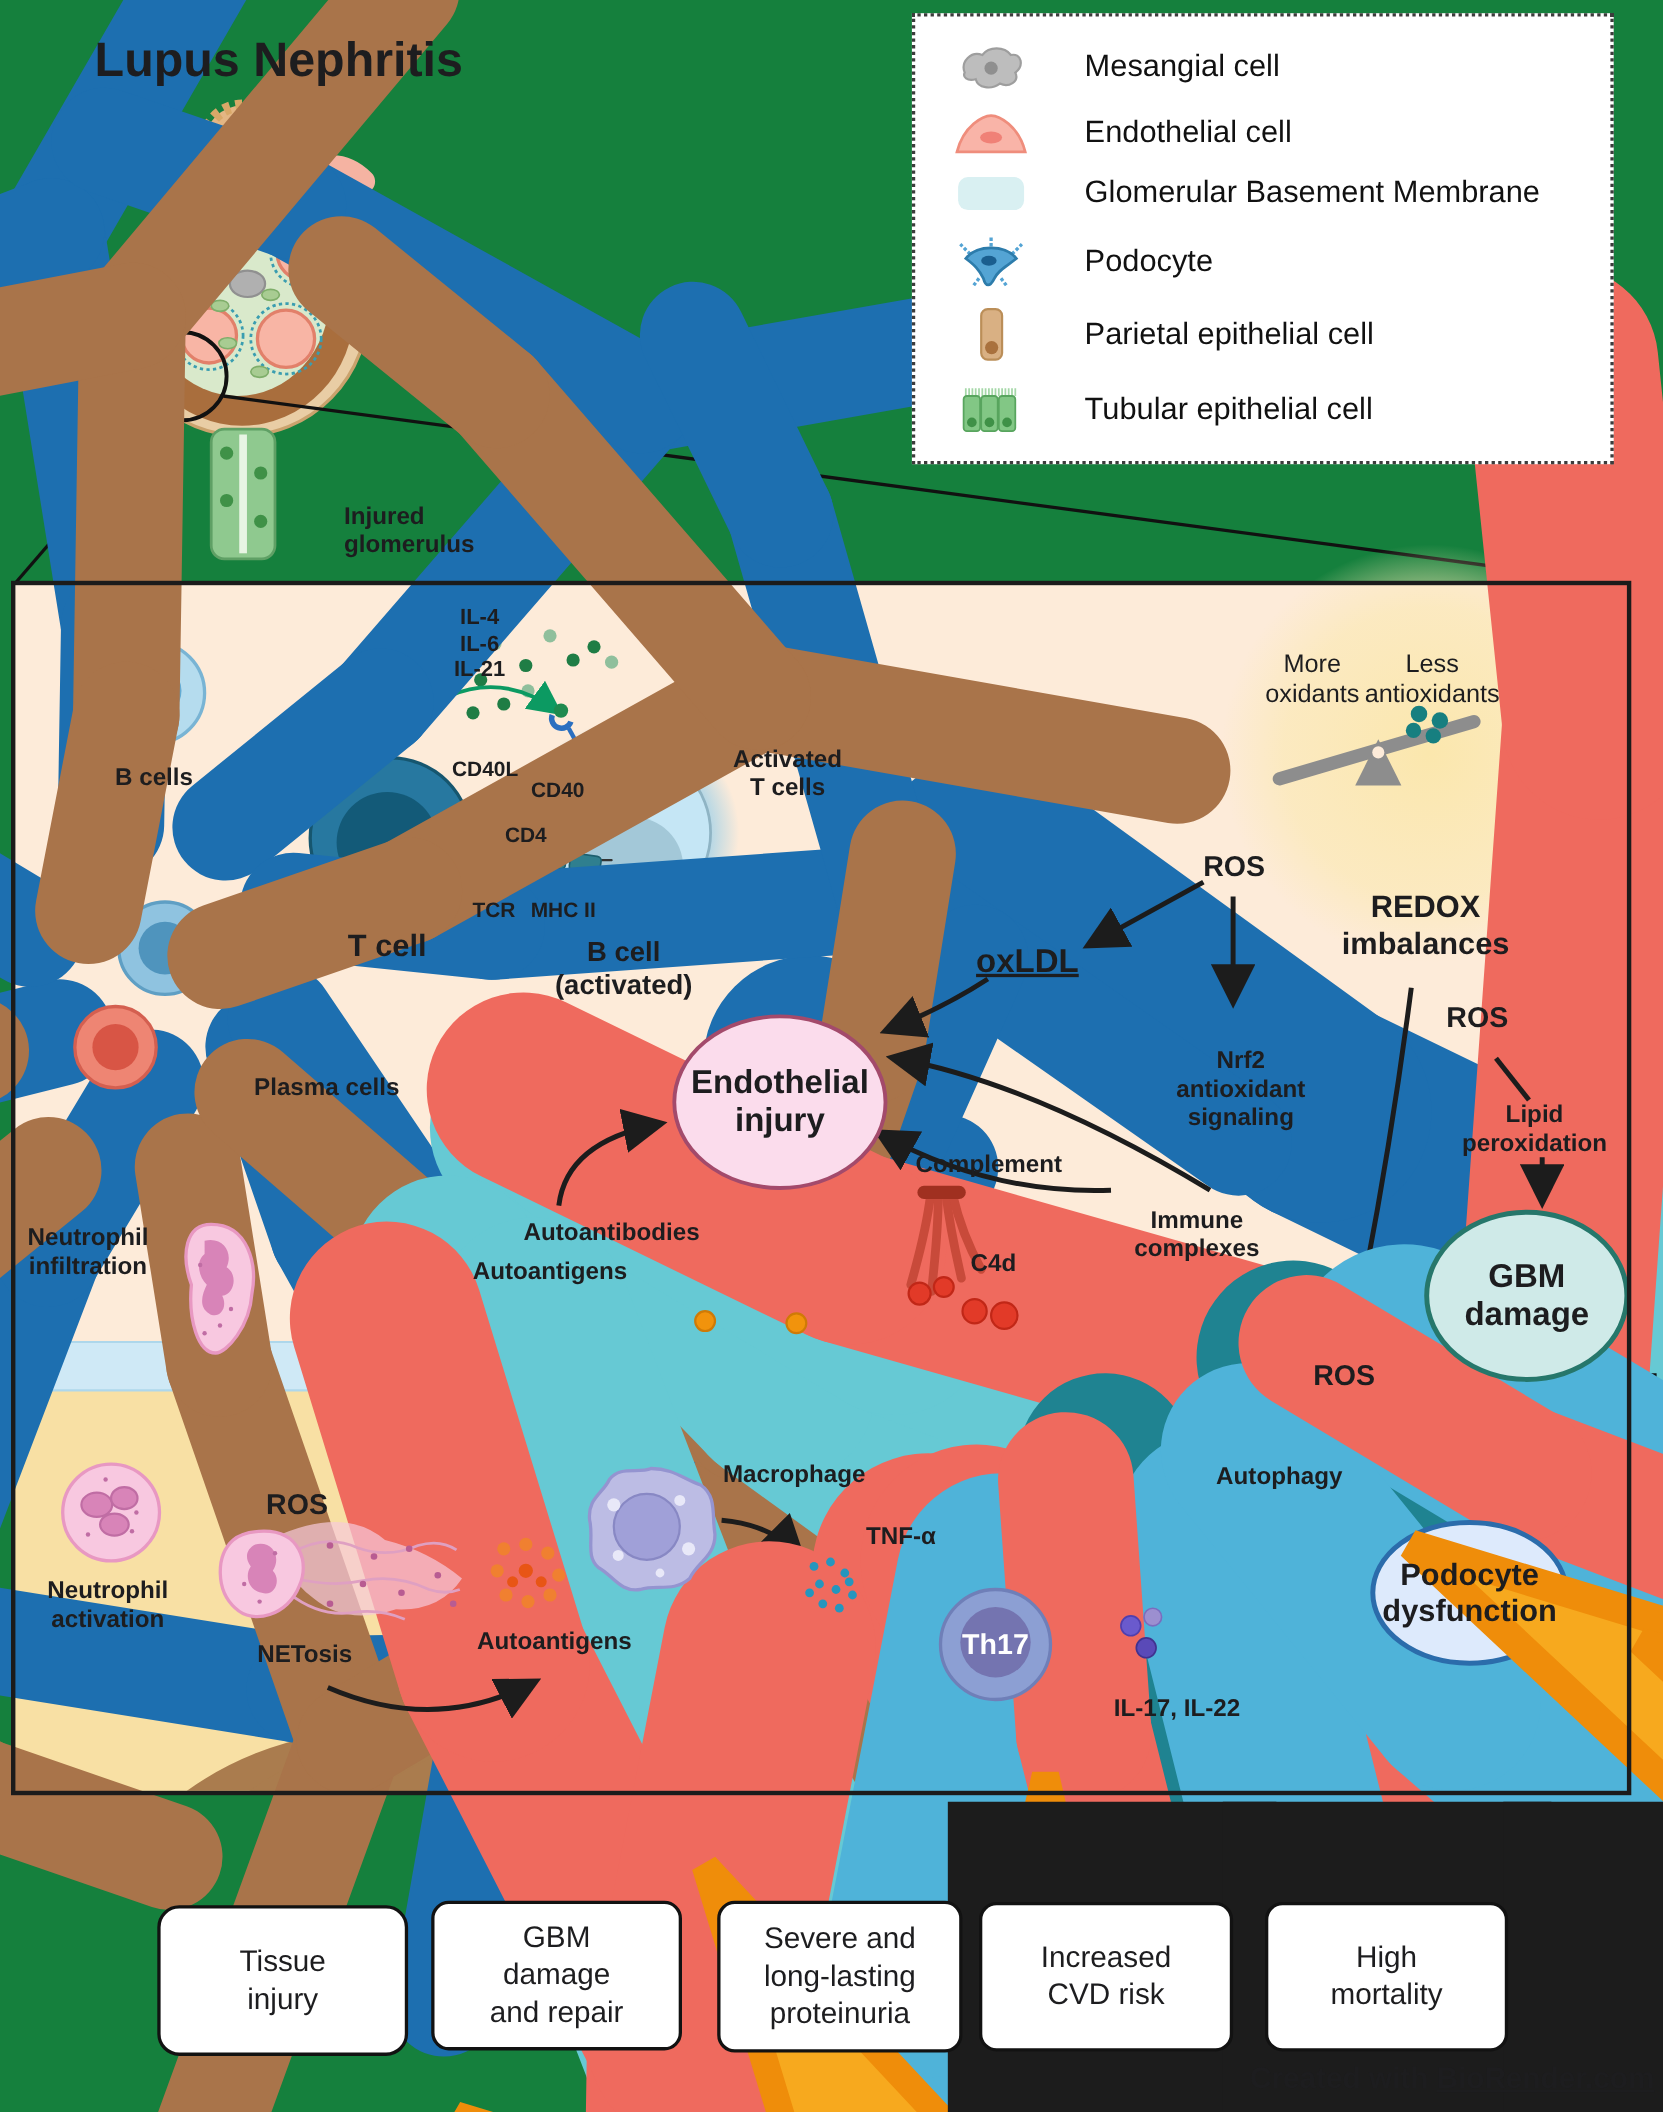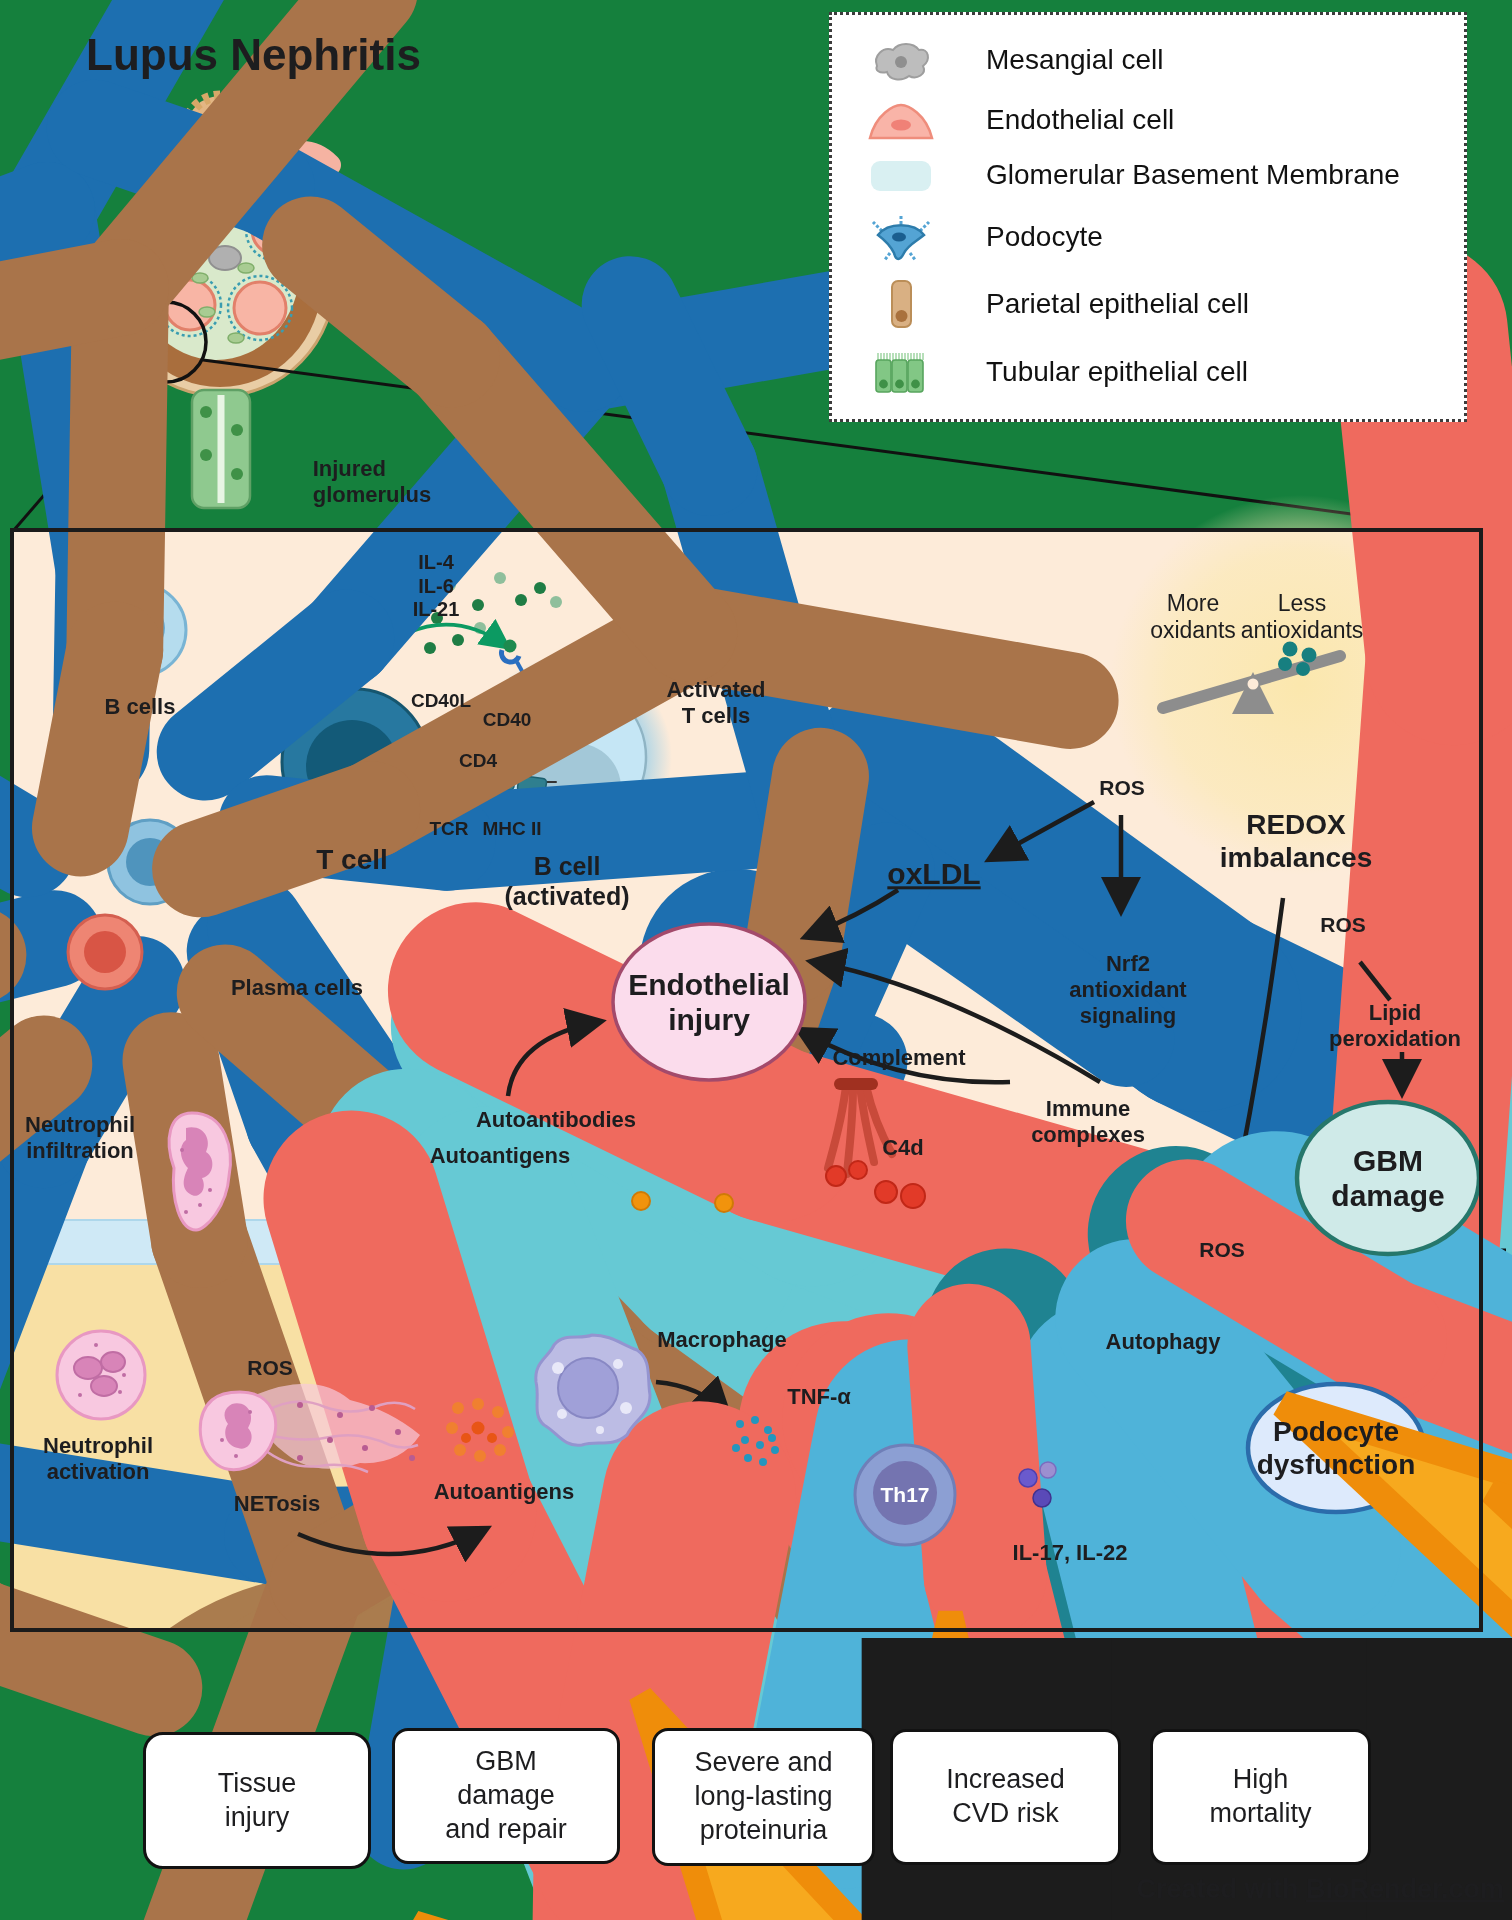--- a/index.html
+++ b/index.html
@@ -3,21 +3,21 @@
 <meta charset="utf-8">
 <style>
   html,body{margin:0;padding:0;background:#fff;}
   .page{position:relative;width:1512px;height:1920px;background:#15803d;overflow:hidden;
         font-family:"Liberation Sans",sans-serif;color:#1d1d1f;}
   svg{display:block}
   .scene{position:absolute;left:0;top:0;z-index:1;}
   .lbl{position:absolute;transform:translate(-50%,-50%);font-weight:700;text-align:center;
        white-space:pre-line;line-height:1.18;z-index:5;color:#1d1d1f;}
   .w4{font-weight:400}
-  .s19{font-size:19px}.s20{font-size:20px}.s22{font-size:21px}.s23{font-size:23px}
+  .s19{font-size:19px}.s20{font-size:20px}.s22{font-size:26px}.s23{font-size:23px}
   .s25{font-size:25px}.s26{font-size:22px}.s28{font-size:28px}.s30{font-size:30px}
   .title{position:absolute;left:86px;top:30px;font-size:44px;font-weight:700;z-index:5;}
   .legend{position:absolute;left:829px;top:12px;width:638px;height:410px;border:3px dotted #3c3c3c;
           background:#fff;z-index:4;display:flex;flex-direction:column;justify-content:space-evenly;
           padding:6px 0 6px 26px;box-sizing:border-box;}
   .legend-row{display:flex;align-items:center;gap:42px;}
   .legend-icon{width:86px;display:flex;justify-content:center;align-items:center;}
   .legend-label{font-size:28px;font-weight:400;color:#111;}
   .outcome{position:absolute;background:#fff;border:3px solid #121212;border-radius:16px;
            display:flex;align-items:center;justify-content:center;text-align:center;

